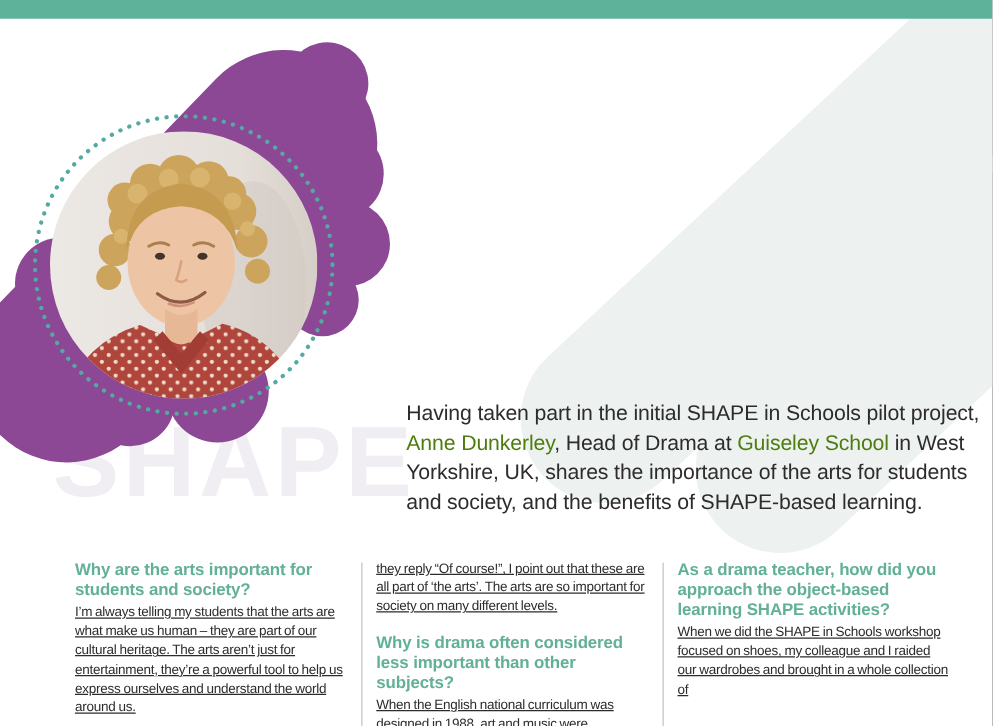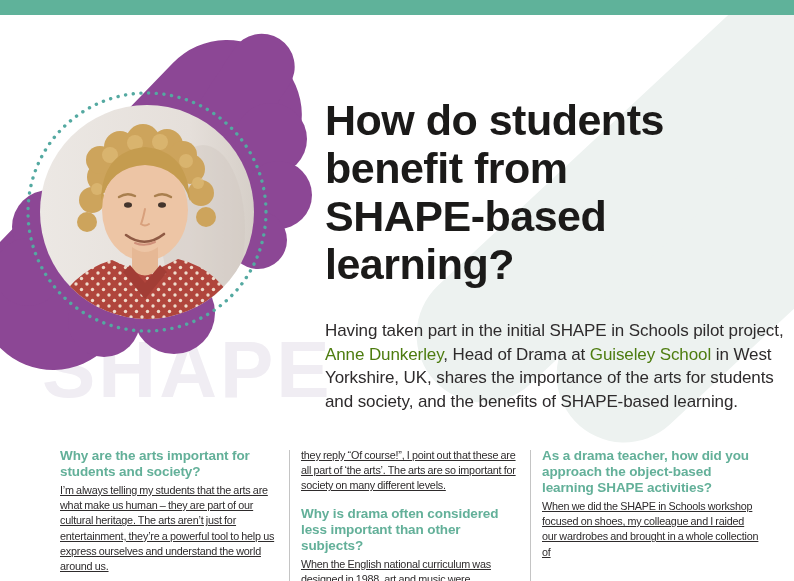--- a/index.html
+++ b/index.html
@@ -134,26 +134,20 @@
       <path d="M 86 130 Q 105 144 124 129" stroke="#8f5a44" stroke-width="2.6" fill="none" stroke-linecap="round"></path>
       <path d="M 95 138 Q 105 142 115 137" stroke="#cf907a" stroke-width="2" fill="none" stroke-linecap="round"></path>
 
       <path d="M 92 142 L 92 168 Q 105 176 118 168 L 118 142 Q 105 152 92 142 Z" fill="#e6b895"></path>
 
       <path d="M 10 214 Q 28 168 72 155 L 92 164 Q 105 177 118 164 L 138 154 Q 182 164 202 214 Z" fill="url(#dotsPat)"></path>
       <path d="M 90 160 L 105 178 L 120 160 L 127 167 L 105 194 L 83 167 Z" fill="#a23d35"></path>
     </svg>
   </div>
 
-  <div class="title">
-    <div>How do students</div>
-    <div>benefit from</div>
-    <div>SHAPE-based</div>
-    <div>learning?</div>
-  </div>
 
   <div class="intro">
     <span>Having taken part in the initial SHAPE in Schools pilot project, </span><b>Anne Dunkerley</b><span>, Head of Drama at </span><b>Guiseley School</b><span> in West Yorkshire, UK, shares the importance of the arts for students and society, and the benefits of SHAPE-based learning.</span>
   </div>
 
   <div class="columns">
     <div class="col">
       <h3>Why are the arts important for students and society?</h3>
       <p>I’m always telling my students that the arts are what make us human – they are part of our cultural heritage. The arts aren’t just for entertainment, they’re a powerful tool to help us express ourselves and understand the world around us.</p>
     </div>

